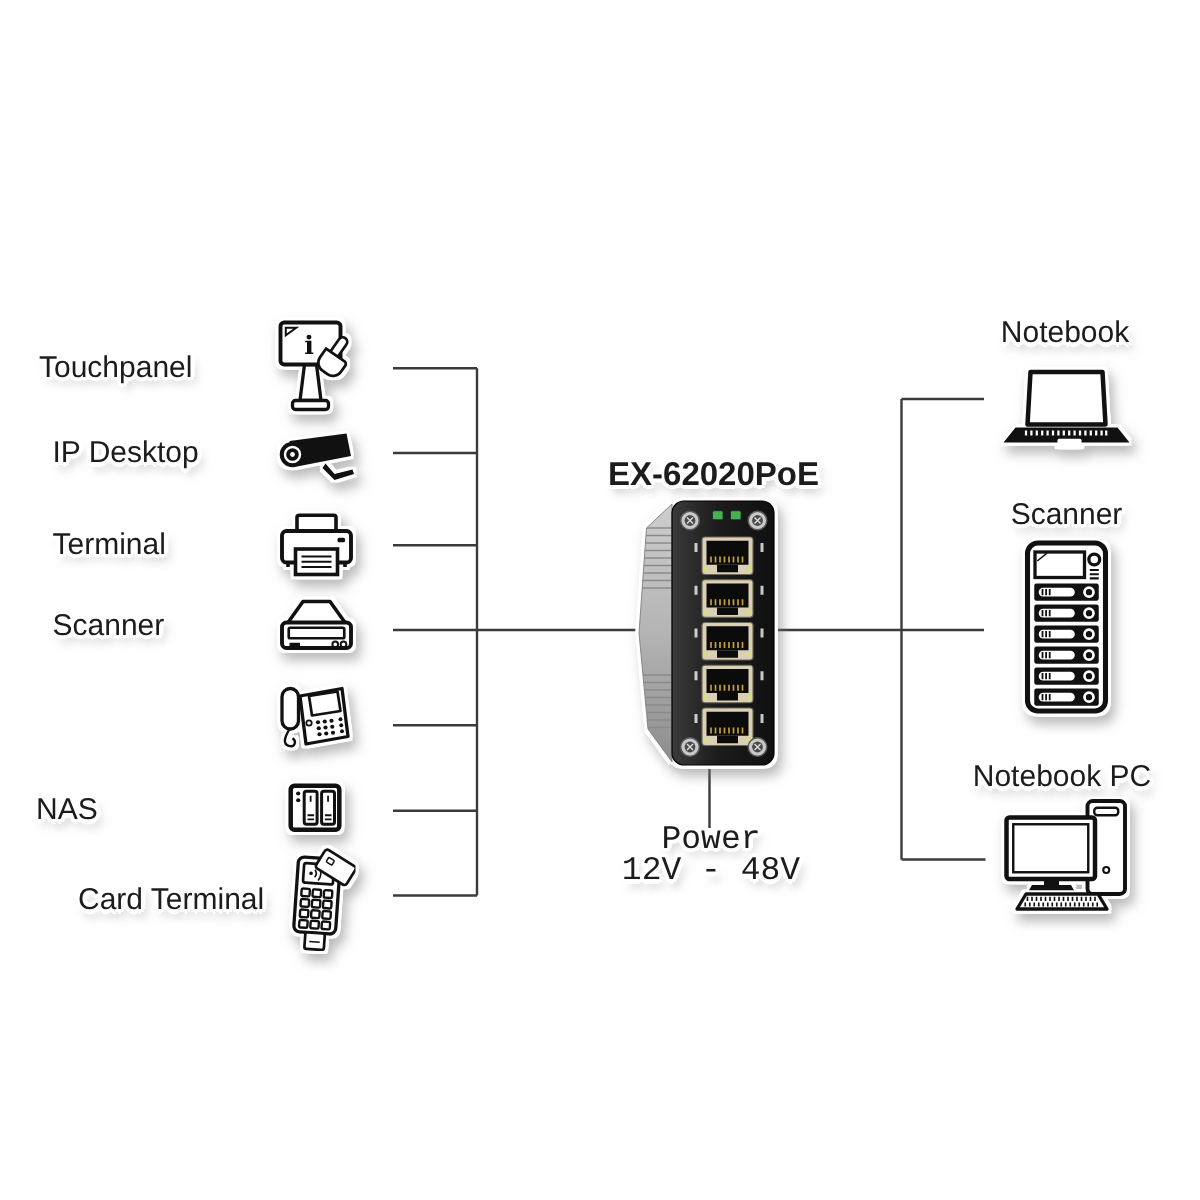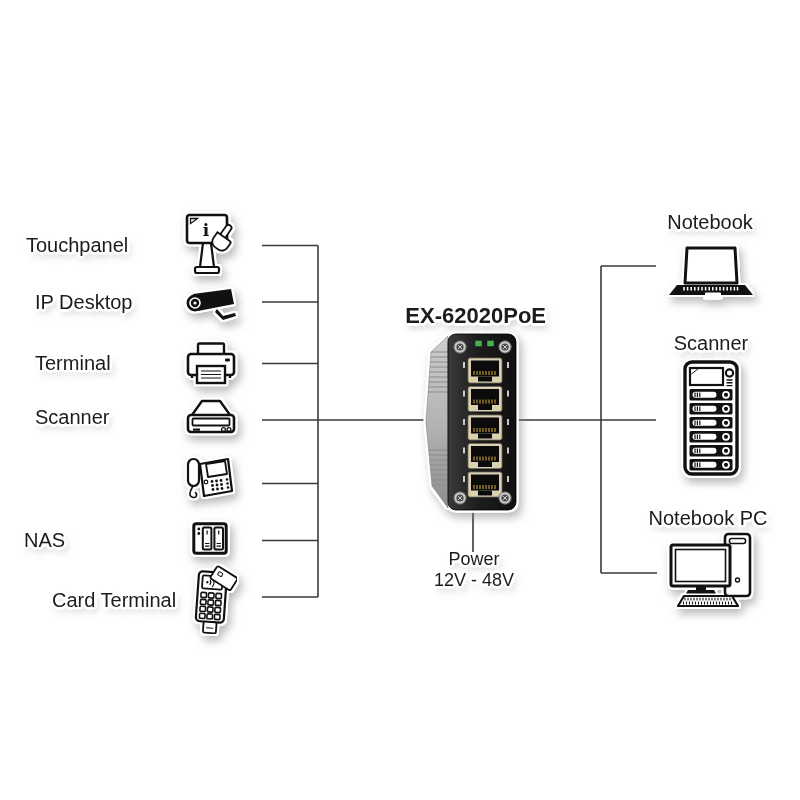--- a/index.html
+++ b/index.html
@@ -15,21 +15,21 @@
     text-shadow:
       -2px -2px 0 #fff, 2px -2px 0 #fff, -2px 2px 0 #fff, 2px 2px 0 #fff,
       -3px 0 0 #fff, 3px 0 0 #fff, 0 -3px 0 #fff, 0 3px 0 #fff,
       3px 5px 6px rgba(125,125,125,.55);
   }
   .label.centered{text-align:center;}
   .title{
     font-weight:bold;font-size:22px;line-height:24px;height:24px;text-align:right;
   }
   .power{
-    font-size:18px;line-height:21px;height:auto;text-align:center;
+    font-size:22px;line-height:21px;height:auto;text-align:center;font-family:Liberation Mono, monospace;
   }
   .halo{
     filter:
       drop-shadow(2px 0 0 #fff) drop-shadow(-2px 0 0 #fff)
       drop-shadow(0 2px 0 #fff) drop-shadow(0 -2px 0 #fff)
       drop-shadow(3px 5px 4px rgba(120,120,120,.5));
   }
   svg{display:block;}
 </style>
 </head>

